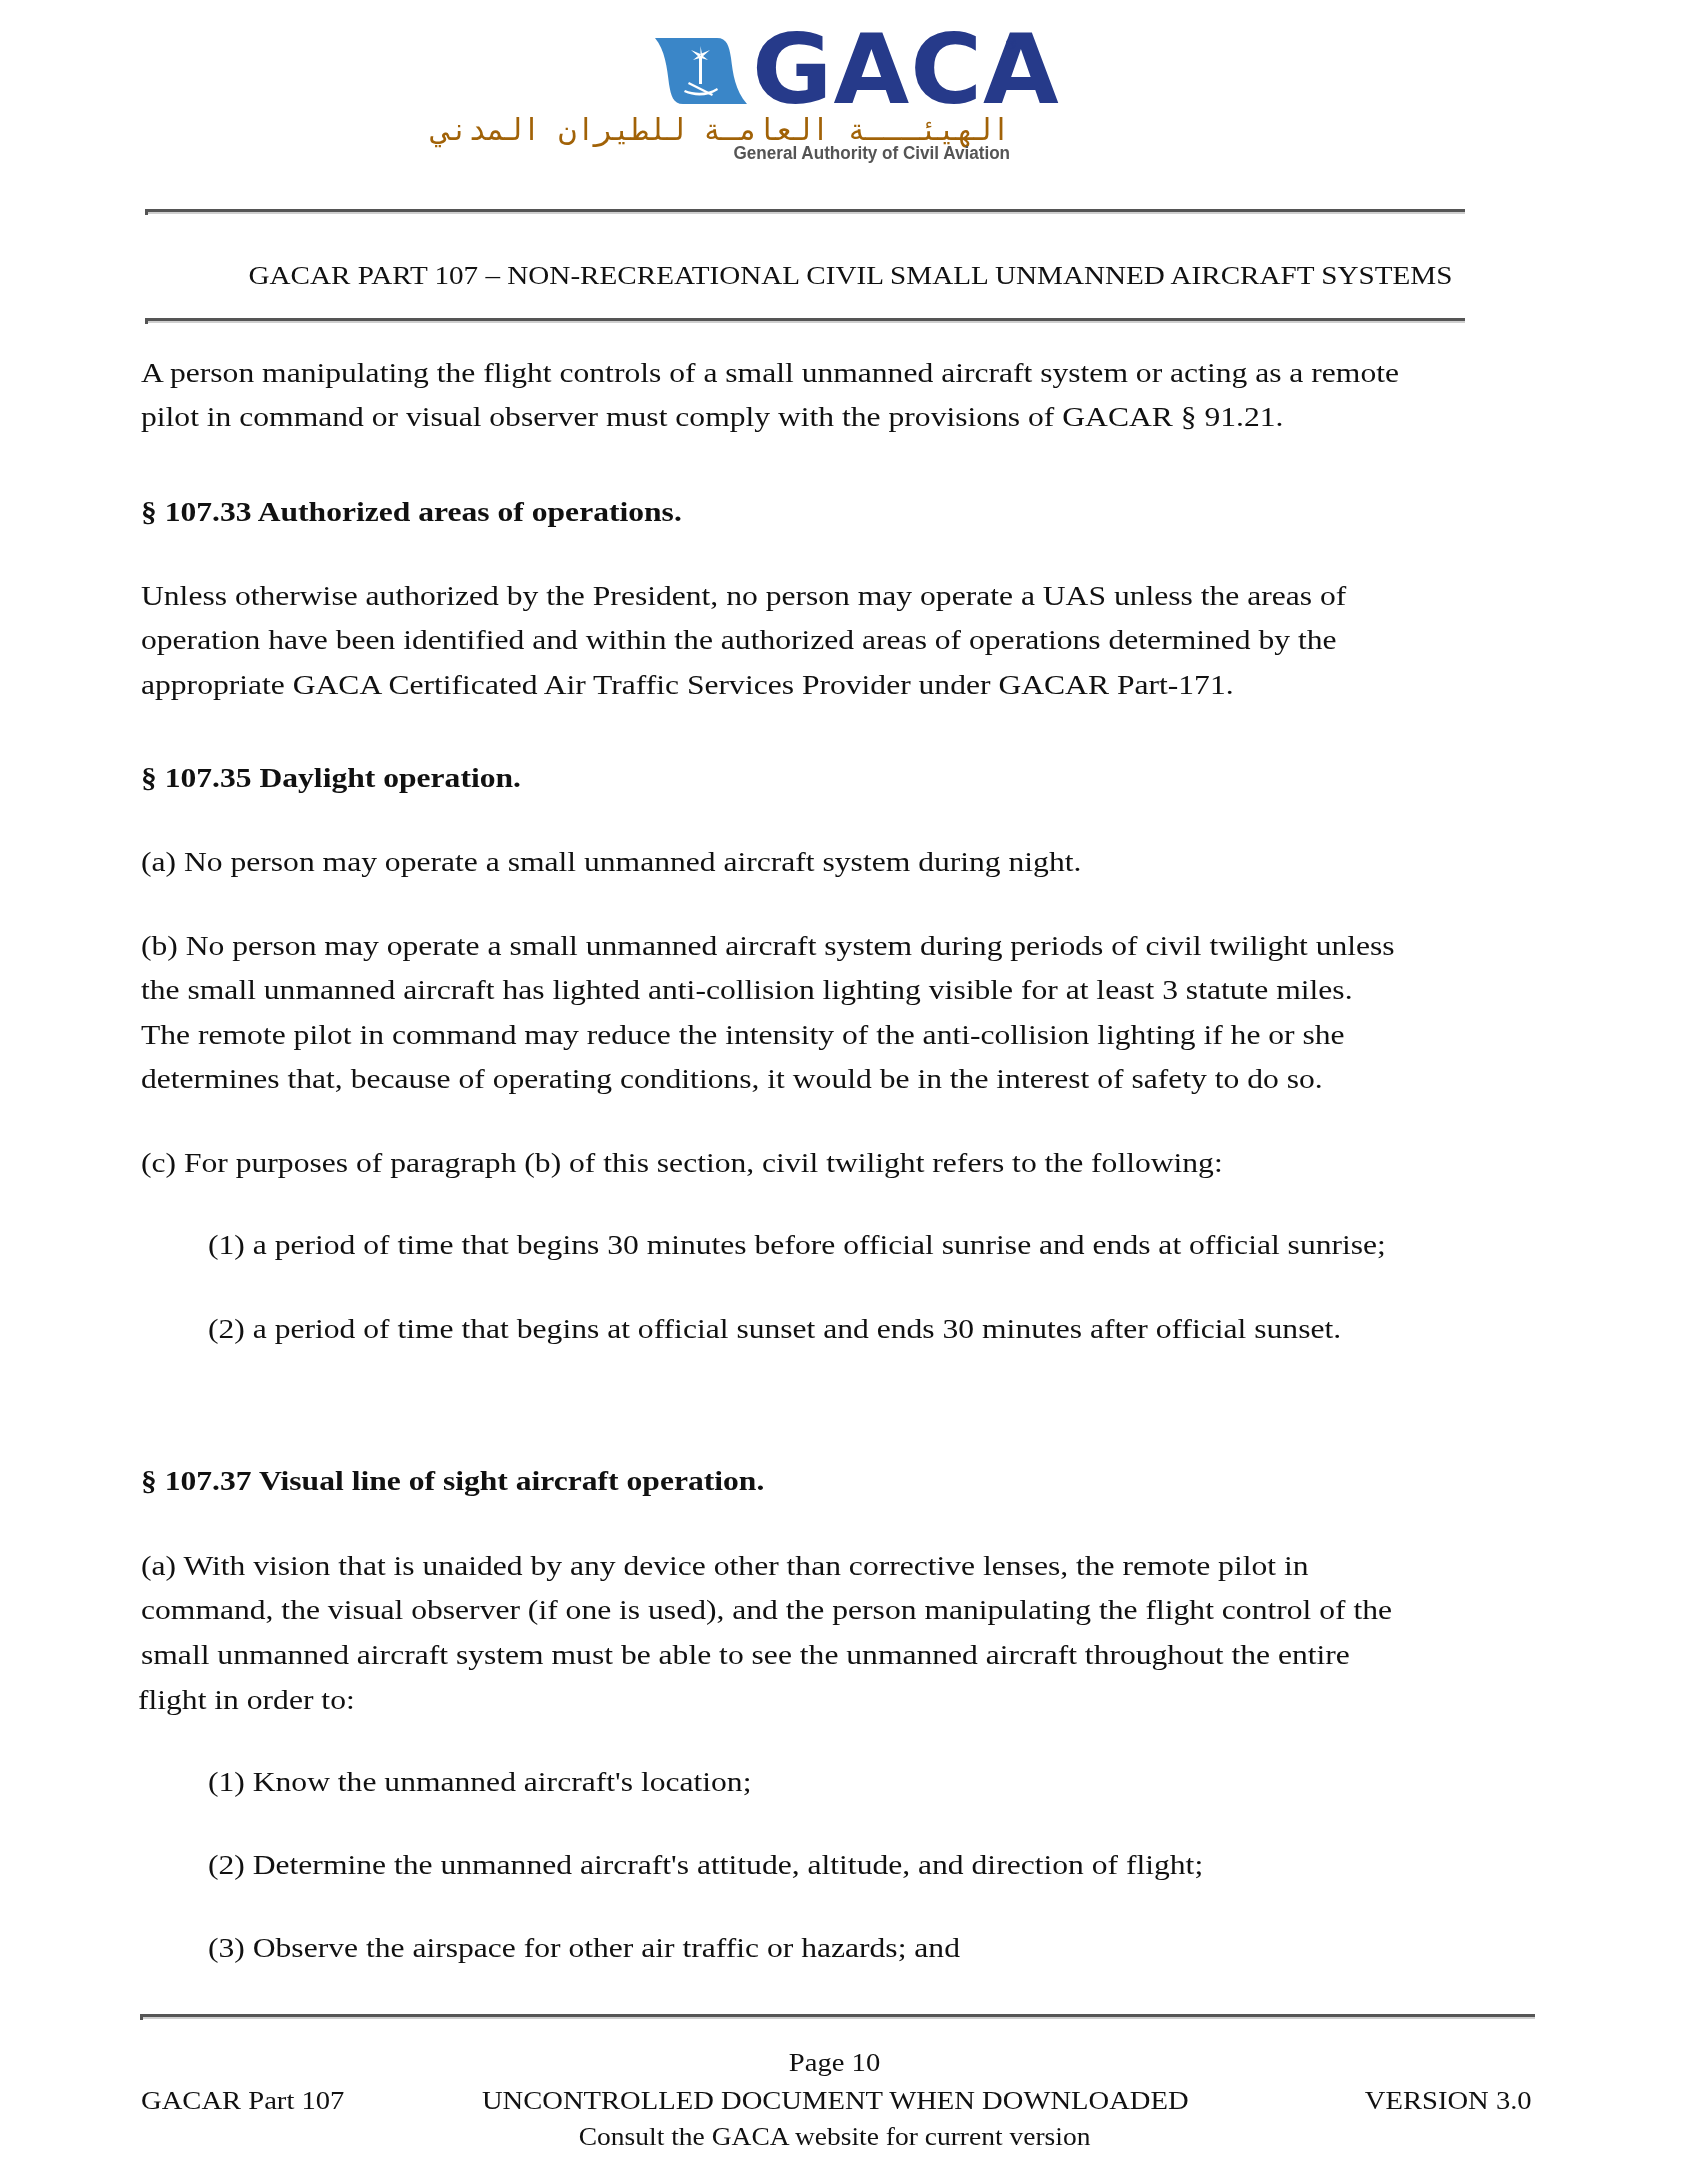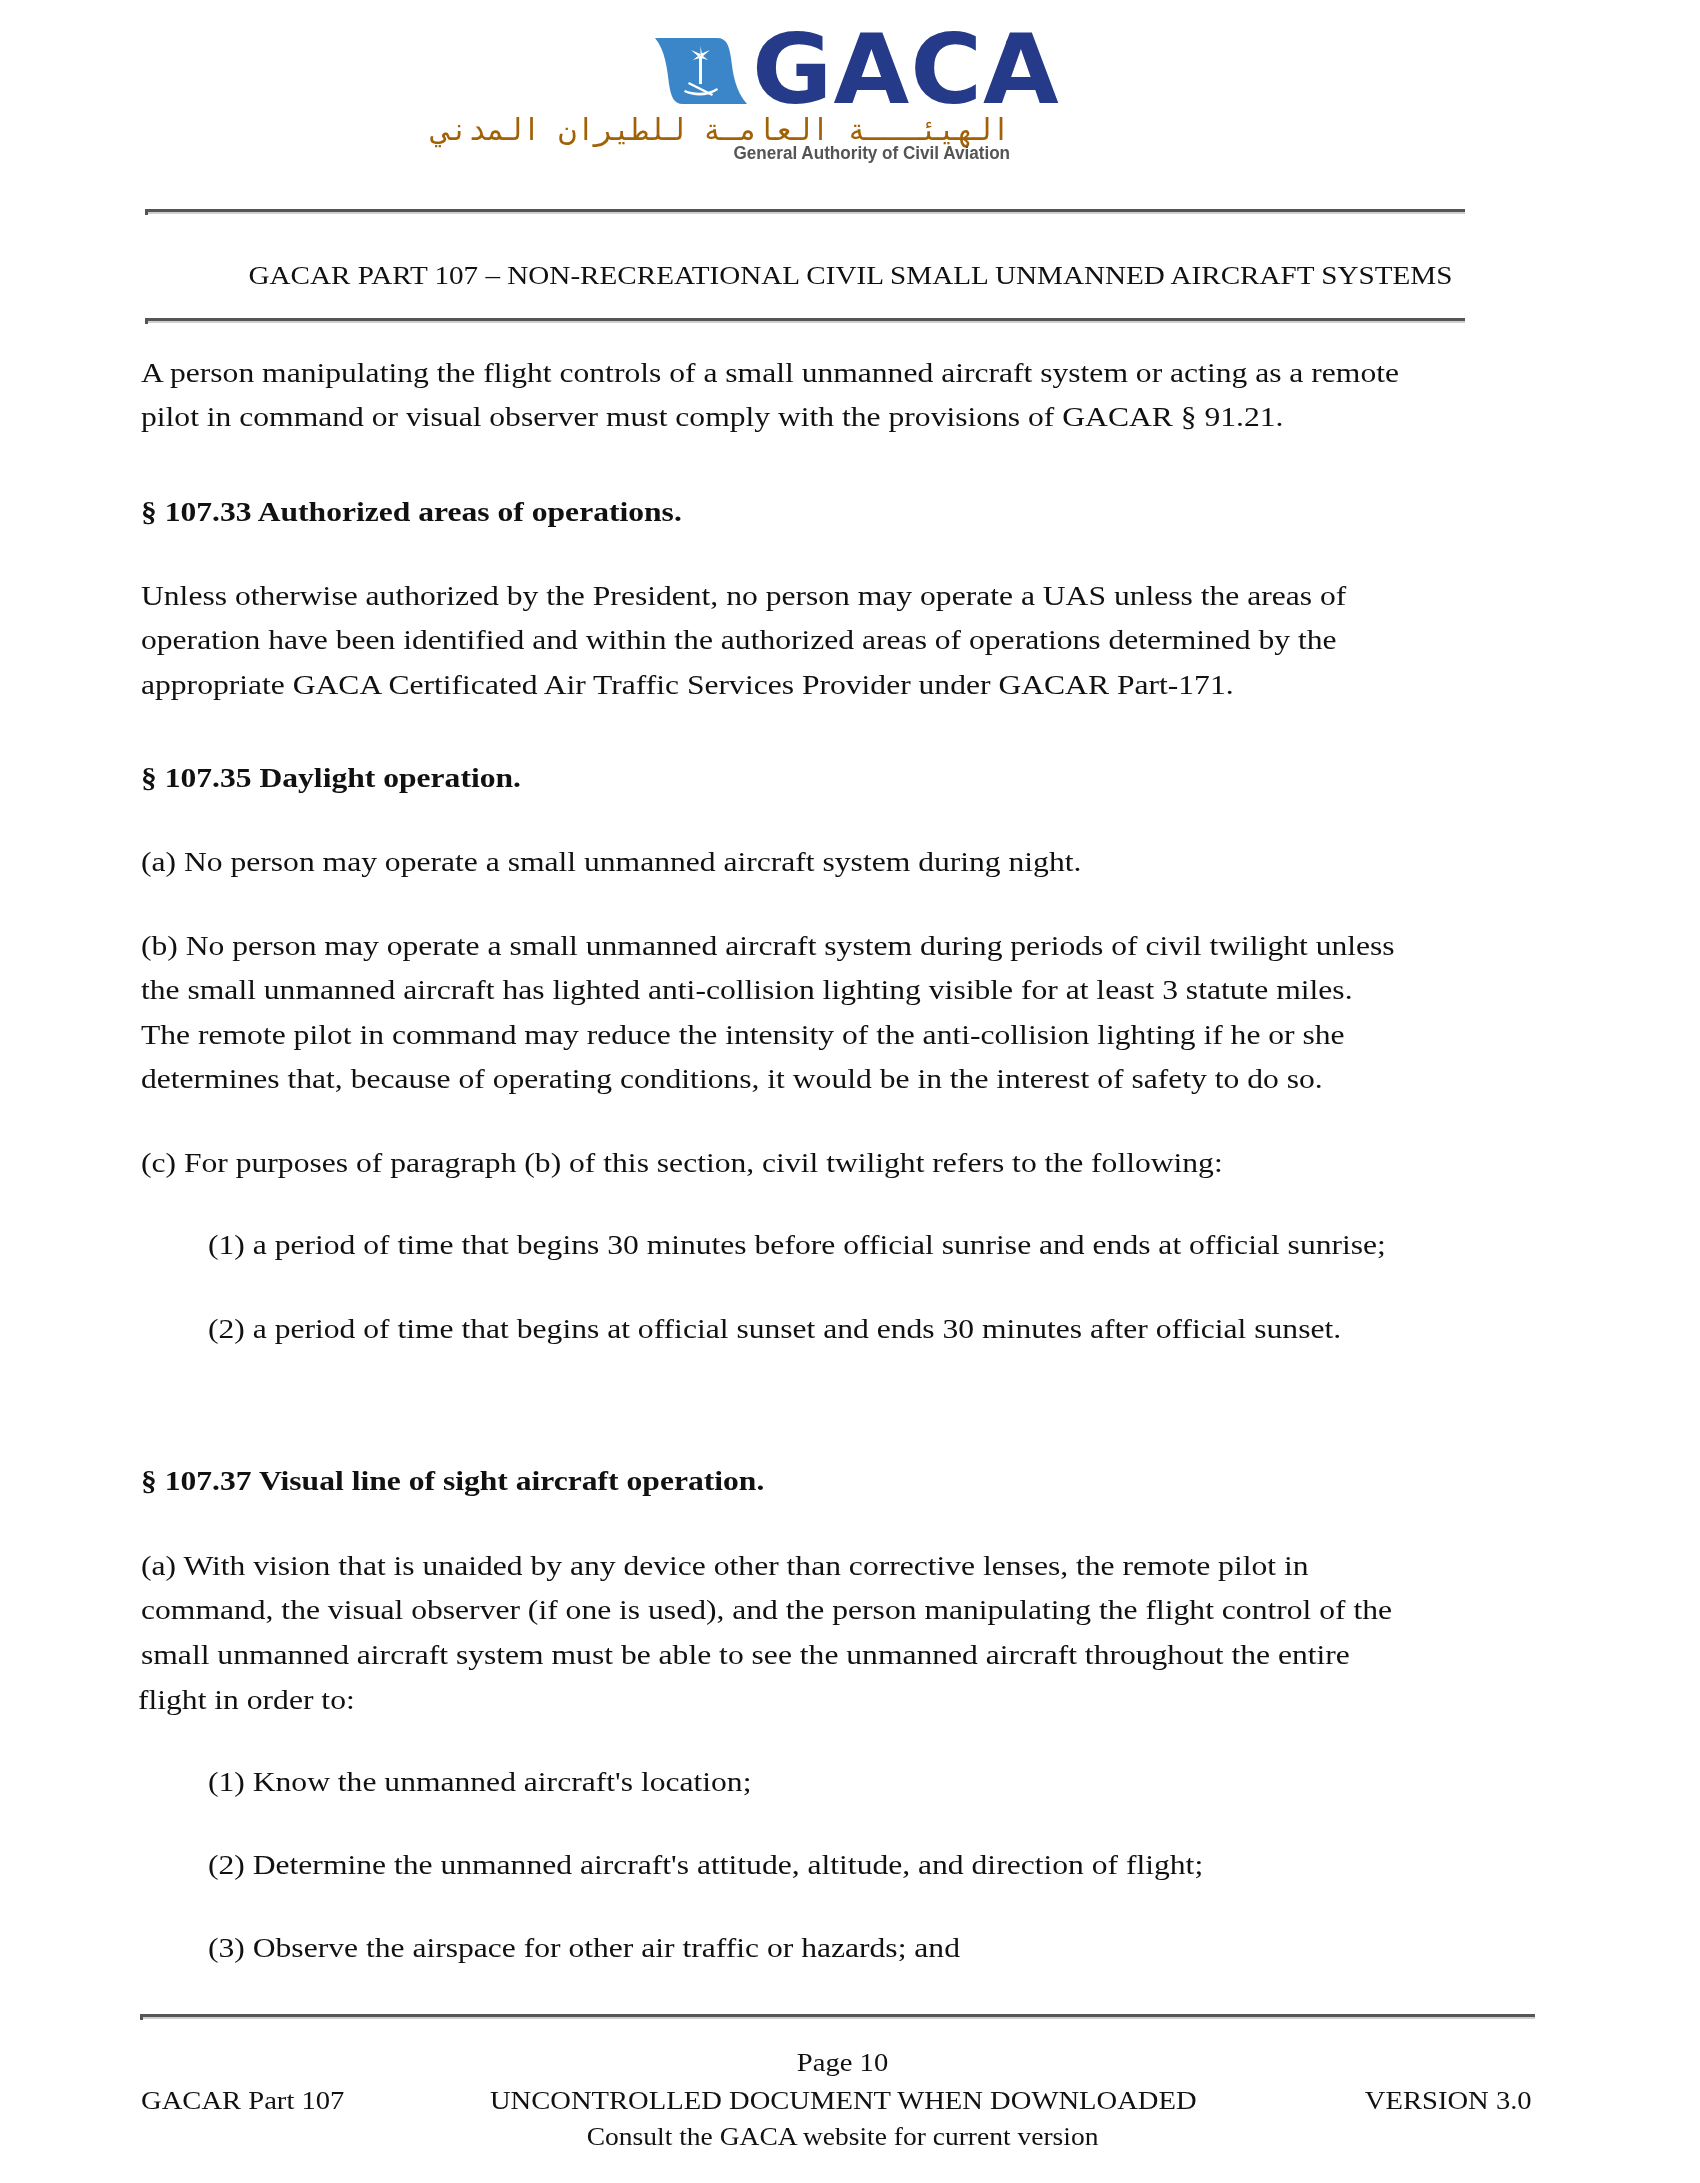--- a/index.html
+++ b/index.html
@@ -17,21 +17,21 @@
                transform: scaleX(1.02); transform-origin: left top; line-height: 1; }
   .reg { position: absolute; left: 1004px; top: 36px; font-family: "DejaVu Sans", sans-serif;
          font-size: 14px; color: #263a8a; }
   .arabic { position: absolute; right: 690px; top: 112px; font-family: Liberation Mono, monospace;
             font-size: 30px; color: #a16207; direction: rtl; }
   .authority { position: absolute; right: 690px; top: 143px; font-family: "Liberation Sans", sans-serif;
                font-weight: bold; font-size: 18px; color: #555; transform: scaleX(0.95); transform-origin: right top; }
   .header-title { position: absolute; left: 0; width: 1700px; top: 263px; text-align: center; font-size: 26px;
                   line-height: 1; }
   .header-title span { display: inline-block; transform: scaleX(1.12); }
-  .footer-center { position: absolute; left: 8px; width: 1670px; text-align: center; font-size: 26px; line-height: 1; }
+  .footer-center { position: absolute; left: 0; width: 1670px; text-align: center; font-size: 26px; line-height: 1; }
   .footer-center span { display: inline-block; transform: scaleX(1.1); }
   .footer-left { position: absolute; left: 141px; top: 2088px; font-size: 26px; line-height: 1;
                  transform: scaleX(1.1); transform-origin: left center; }
   .footer-right { position: absolute; right: 168px; top: 2088px; font-size: 26px; line-height: 1;
                   transform: scaleX(1.1); transform-origin: right center; }
 </style>
 </head>
 <body>
 
 <div>

